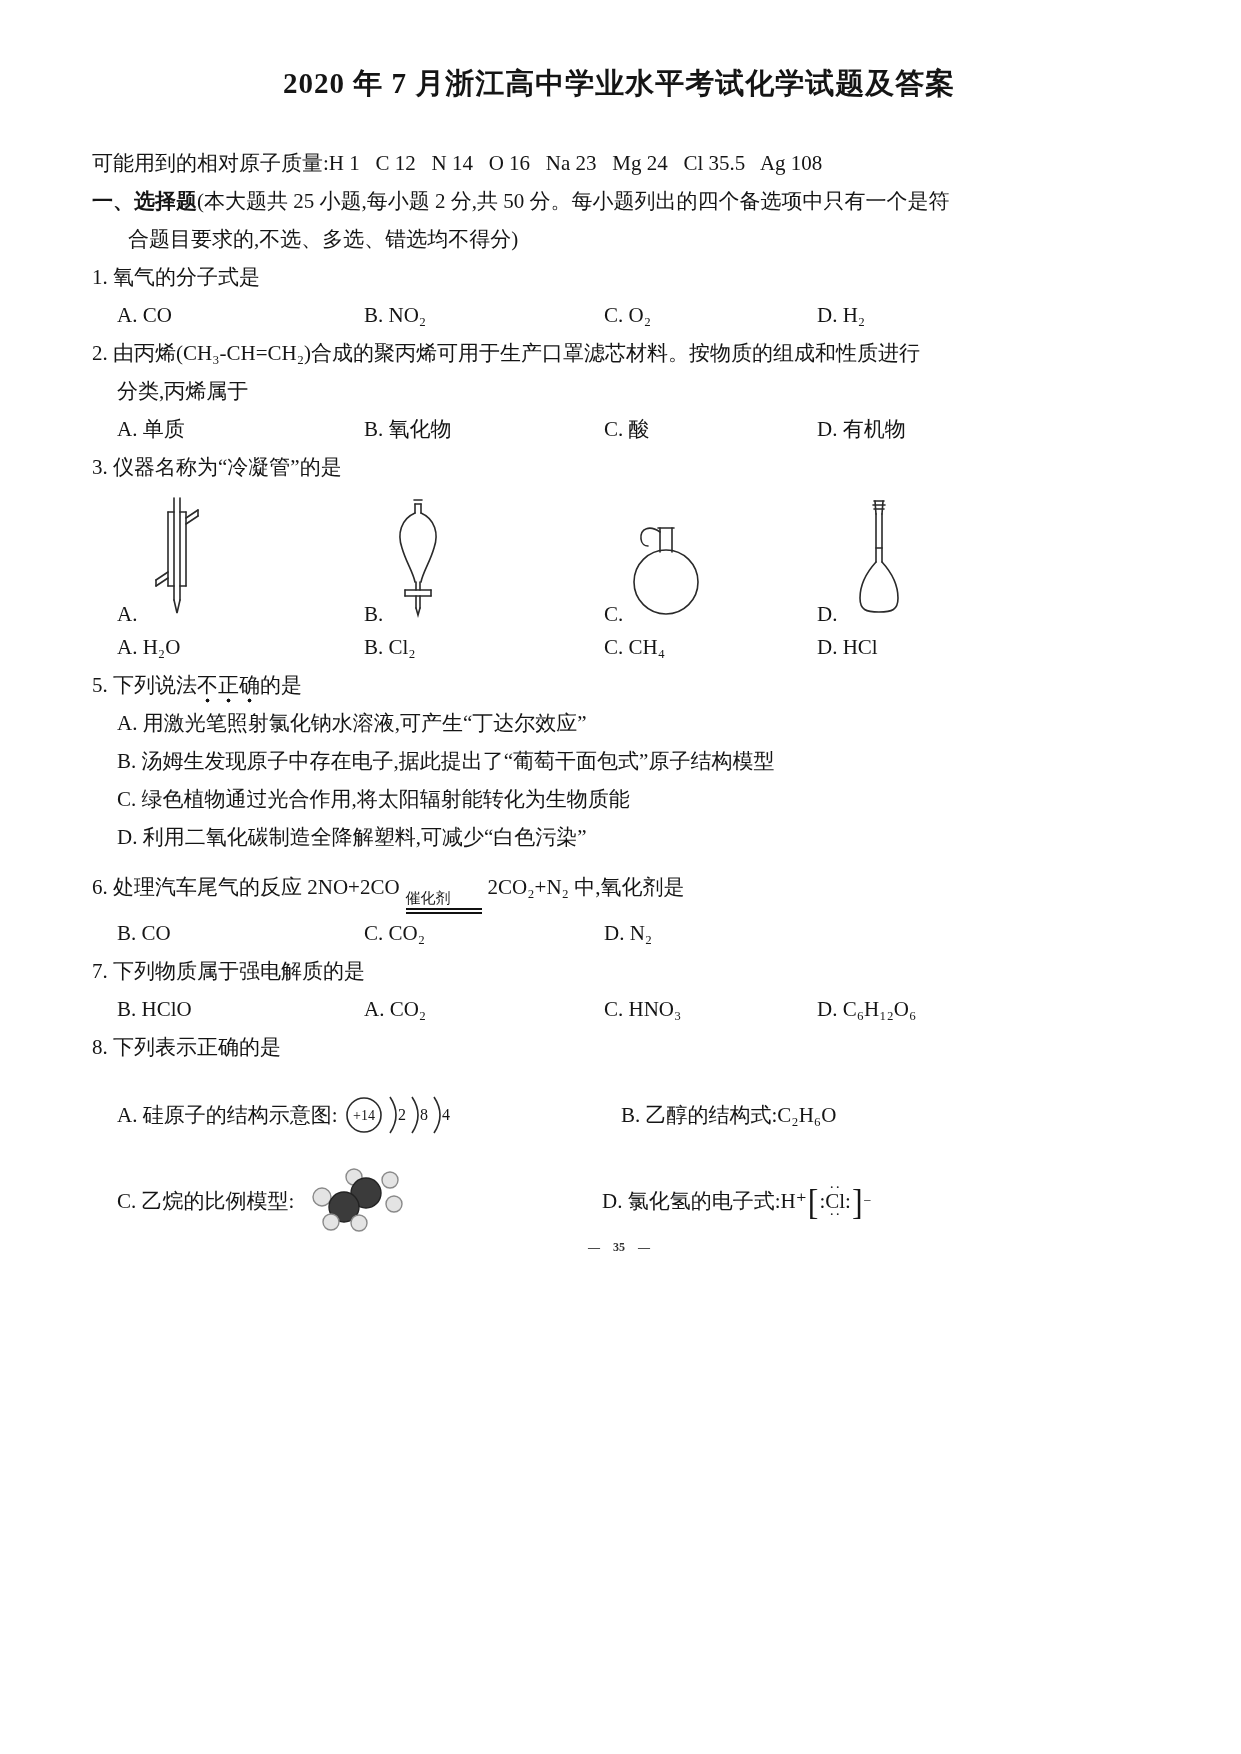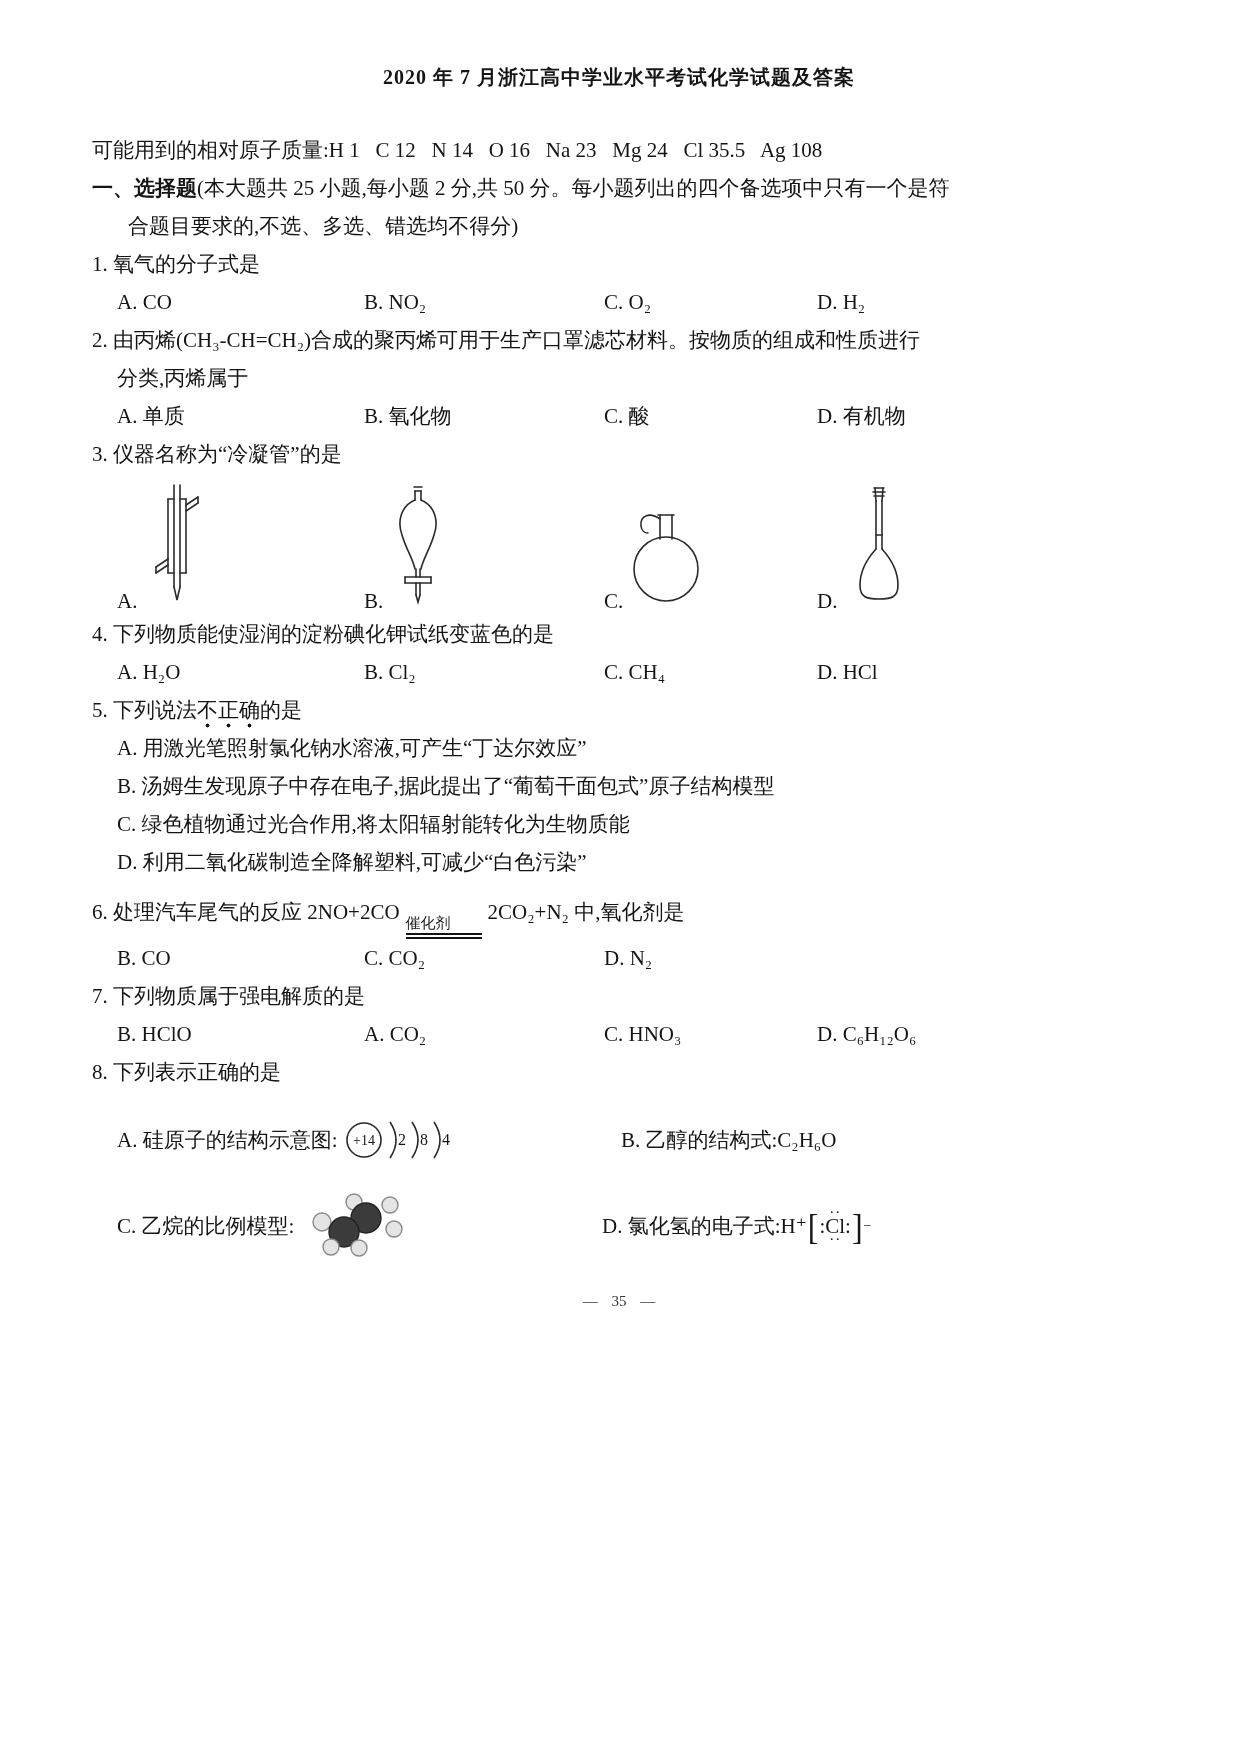--- a/index.html
+++ b/index.html
@@ -7,21 +7,21 @@
   body {
     width:1241px; height:1754px;
     background:#ffffff; color:#151515;
     font-family:"Liberation Serif","DejaVu Serif",serif;
     font-size:21px;
     position:relative;
     overflow:hidden;
   }
   .page { padding:64px 95px 0 92px; }
   .title {
-    text-align:center; font-size:20px; font-weight:bold;
+    text-align:center; font-size:29px; font-weight:bold;
     letter-spacing:1px; margin:0 0 40px 0;
   }
   .ln { line-height:38px; }
   .masses { white-space:pre; }
   .sec b { font-weight:bold; }
   .indent36 { padding-left:36px;font-family:Liberation Serif, serif; }
   .indent25 { padding-left:25px; }
   .opts {
     display:grid; grid-template-columns:247px 240px 213px 1fr;
     padding-left:25px; line-height:38px;
@@ -55,21 +55,21 @@
   .atomsvg { margin-left:4px; }
   .atomsvg path, .atomsvg circle { fill:none; stroke:#2a2a2a; stroke-width:1.6; }
   .atomsvg text { fill:#151515; stroke:none; font-family:"Liberation Serif","DejaVu Serif",serif; }
   .modelsvg { margin-left:8px; }
   .lewis { display:inline-flex; align-items:center; }
   .bracket { font-size:32px; line-height:1; transform:scaleY(1.15); margin:0 1px; }
   .cl-stack { display:inline-flex; flex-direction:column; align-items:center; }
   .cl-dots { font-size:15px; line-height:7px; letter-spacing:1px; }
   .cl-mid { font-size:21px; line-height:20px; }
   .charge { font-size:14px; vertical-align:13px; line-height:1; }
-  .pagenum { text-align:center; margin-top:28px; font-size:15px; word-spacing:10px; color:#333; }
+  .pagenum { text-align:center; font-size:12px; word-spacing:10px; color:#333;font-weight:bold; }
 </style>
 </head>
 <body>
 
 <div class="page">
 
   <h1 class="title">2020 年 7 月浙江高中学业水平考试化学试题及答案</h1>
 
   <div class="ln masses">可能用到的相对原子质量:H 1   C 12   N 14   O 16   Na 23   Mg 24   Cl 35.5   Ag 108</div>
 
@@ -160,21 +160,20 @@
           <line x1="34" y1="3" x2="33" y2="16"></line>
         <line x1="27" y1="16" x2="27" y2="64"></line>
           <line x1="33" y1="16" x2="33" y2="64"></line>
         <line x1="27" y1="50" x2="33" y2="50"></line>
         <path d="M27 64 C 17 75, 11 87, 11 100 C 11 112, 17 114, 30 114 C 43 114, 49 112, 49 100 C 49 87, 43 75, 33 64"></path>
       </svg>
       <span class="figlabel">D.</span>
     </div>
   </div>
 
-  <div class="ln">4. 下列物质能使湿润的淀粉碘化钾试纸变蓝色的是</div>
   <div class="opts">
     <span>A. H₂O</span>
     <span>B. Cl₂</span>
     <span>C. CH₄</span>
     <span>D. HCl</span>
   </div>
 
   <div class="ln">
     <span>5. 下列说法</span><span class="emph">不正确</span><span>的是</span>
   </div>

